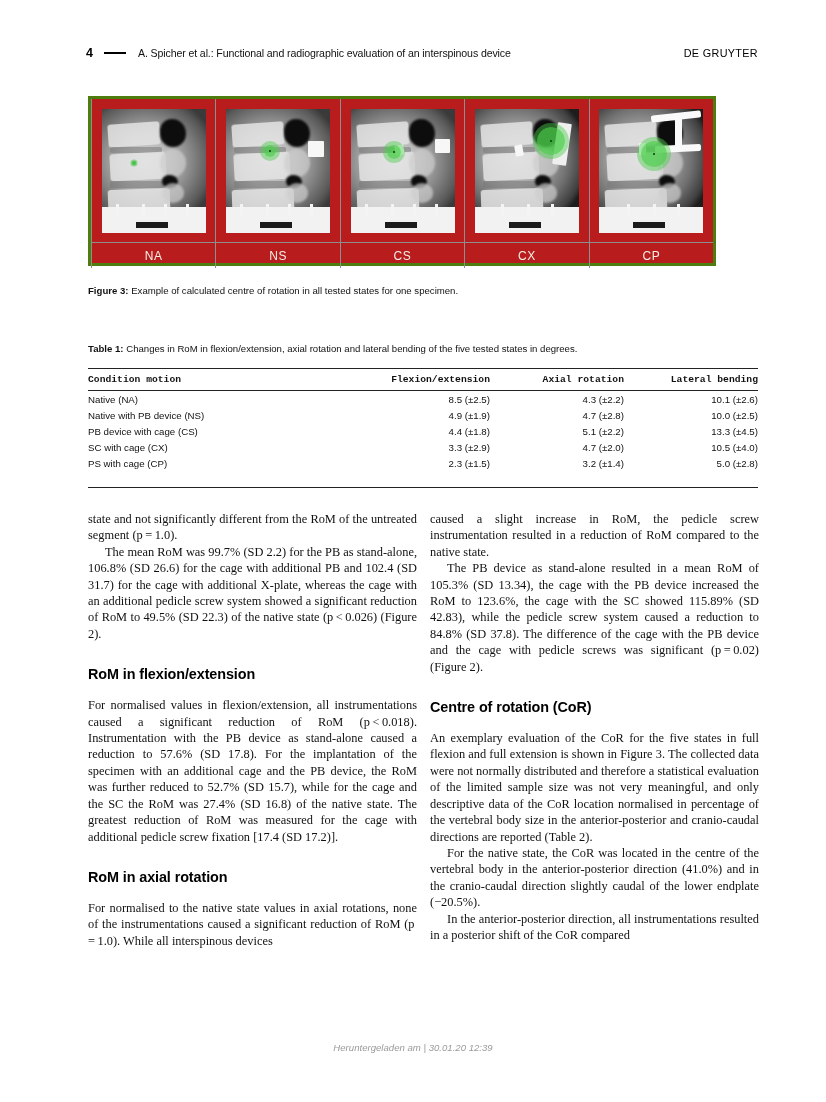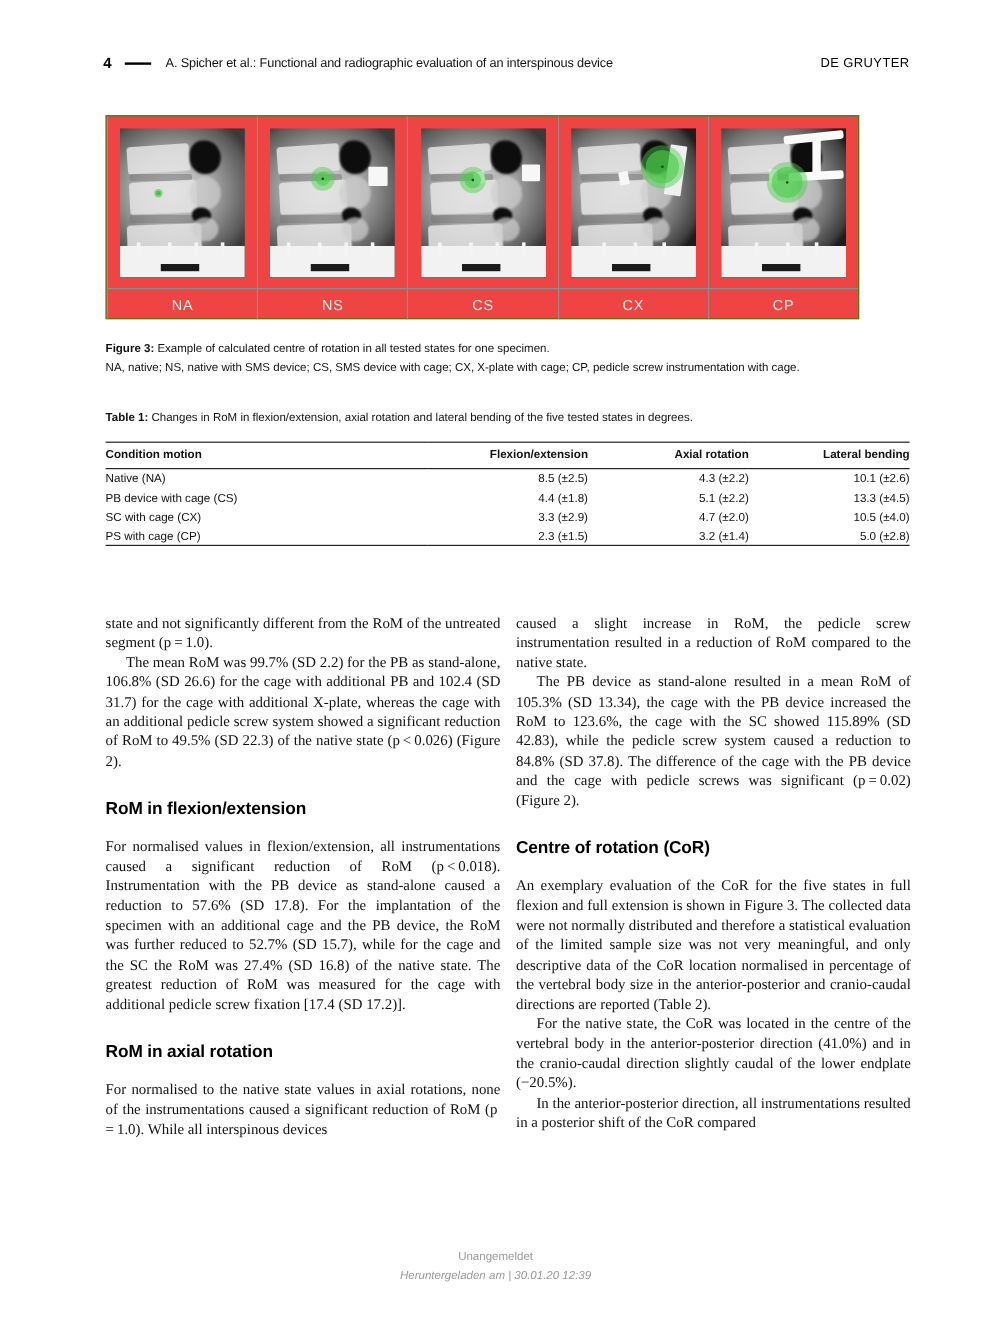--- a/index.html
+++ b/index.html
@@ -62,22 +62,22 @@
     white-space: nowrap;
   }
 
   
   .figure-box {
     position: absolute;
     left: 88px;
     top: 96px;
     width: 628px;
     height: 170px;
-    background: #ef4444;
-    border: 1px solid #4d7c0f;
+    background: #b91c1c;
+    border: 3px solid #4d7c0f;
     box-sizing: border-box;
   }
   .fig-panels {
     position: absolute;
     left: 0; top: 0;
     width: 100%;
     height: 143px;
     display: flex;
     box-sizing: border-box;
   }
@@ -249,32 +249,33 @@
     font-family: "Liberation Sans", sans-serif;
     font-size: 9.7px;
     color: #111;
   }
   .data-table thead th {
     font-weight: bold;
     padding: 5px 0 5px 0;
     border-top: 1.6px solid #222;
     border-bottom: 1px solid #222;
     white-space: nowrap;
+    font-family: Liberation Mono, monospace;
   }
   .data-table th.col-label { text-align: left; }
   .data-table th.col-num { text-align: right; }
   .data-table tbody td {
     padding: 2.6px 0;
     white-space: nowrap;
   }
   .data-table td.col-label { text-align: left; }
   .data-table td.col-num { text-align: right; }
   .data-table tbody tr:last-child td {
     border-bottom: 1.6px solid #222;
-    padding-bottom: 1px;
+    padding-bottom: 18px;
     margin-top: 24px;
   }
   .col-w1 { width: 40%; }
   .col-w2 { width: 20%; }
   .col-w3 { width: 20%; }
   .col-w4 { width: 20%; }
 
   
   .col {
     position: absolute;
@@ -453,21 +454,20 @@
       <div class="fig-label">CX</div>
       <div class="fig-label">CP</div>
     </div>
   </div>
 
   <div class="fig-caption">
     <div>
       <b>Figure 3:</b>
       <span>Example of calculated centre of rotation in all tested states for one specimen.</span>
     </div>
-    <div>NA, native; NS, native with SMS device; CS, SMS device with cage; CX, X-plate with cage; CP, pedicle screw instrumentation with cage.</div>
   </div>
 
   <div class="table-caption">
     <b>Table 1:</b>
     <span>Changes in RoM in flexion/extension, axial rotation and lateral bending of the five tested states in degrees.</span>
   </div>
 
   <table class="data-table">
     <colgroup>
       <col class="col-w1">
@@ -484,20 +484,26 @@
       </tr>
     </thead>
     <tbody>
       <tr>
         <td class="col-label">Native (NA)</td>
         <td class="col-num">8.5 (±2.5)</td>
         <td class="col-num">4.3 (±2.2)</td>
         <td class="col-num">10.1 (±2.6)</td>
       </tr>
       <tr>
+        <td class="col-label">Native with PB device (NS)</td>
+        <td class="col-num">4.9 (±1.9)</td>
+        <td class="col-num">4.7 (±2.8)</td>
+        <td class="col-num">10.0 (±2.5)</td>
+      </tr>
+      <tr>
         <td class="col-label">PB device with cage (CS)</td>
         <td class="col-num">4.4 (±1.8)</td>
         <td class="col-num">5.1 (±2.2)</td>
         <td class="col-num">13.3 (±4.5)</td>
       </tr>
       <tr>
         <td class="col-label">SC with cage (CX)</td>
         <td class="col-num">3.3 (±2.9)</td>
         <td class="col-num">4.7 (±2.0)</td>
         <td class="col-num">10.5 (±4.0)</td>
@@ -523,17 +529,16 @@
   <div class="col col-right">
     <p>caused a slight increase in RoM, the pedicle screw instrumentation resulted in a reduction of RoM compared to the native state.</p>
     <p class="ind">The PB device as stand-alone resulted in a mean RoM of 105.3% (SD 13.34), the cage with the PB device increased the RoM to 123.6%, the cage with the SC showed 115.89% (SD 42.83), while the pedicle screw system caused a reduction to 84.8% (SD 37.8). The difference of the cage with the PB device and the cage with pedicle screws was significant (p = 0.02) (Figure 2).</p>
     <h2>Centre of rotation (CoR)</h2>
     <p>An exemplary evaluation of the CoR for the five states in full flexion and full extension is shown in Figure 3. The collected data were not normally distributed and therefore a statistical evaluation of the limited sample size was not very meaningful, and only descriptive data of the CoR location normalised in percentage of the vertebral body size in the anterior-posterior and cranio-caudal directions are reported (Table 2).</p>
     <p class="ind">For the native state, the CoR was located in the centre of the vertebral body in the anterior-posterior direction (41.0%) and in the cranio-caudal direction slightly caudal of the lower endplate (−20.5%).</p>
     <p class="ind">In the anterior-posterior direction, all instrumentations resulted in a posterior shift of the CoR compared</p>
   </div>
 
   <div class="footer">
-    <div>Unangemeldet</div>
     <div class="footer-line2">Heruntergeladen am | 30.01.20 12:39</div>
   </div>
 
 </div>
 
 </body></html>

